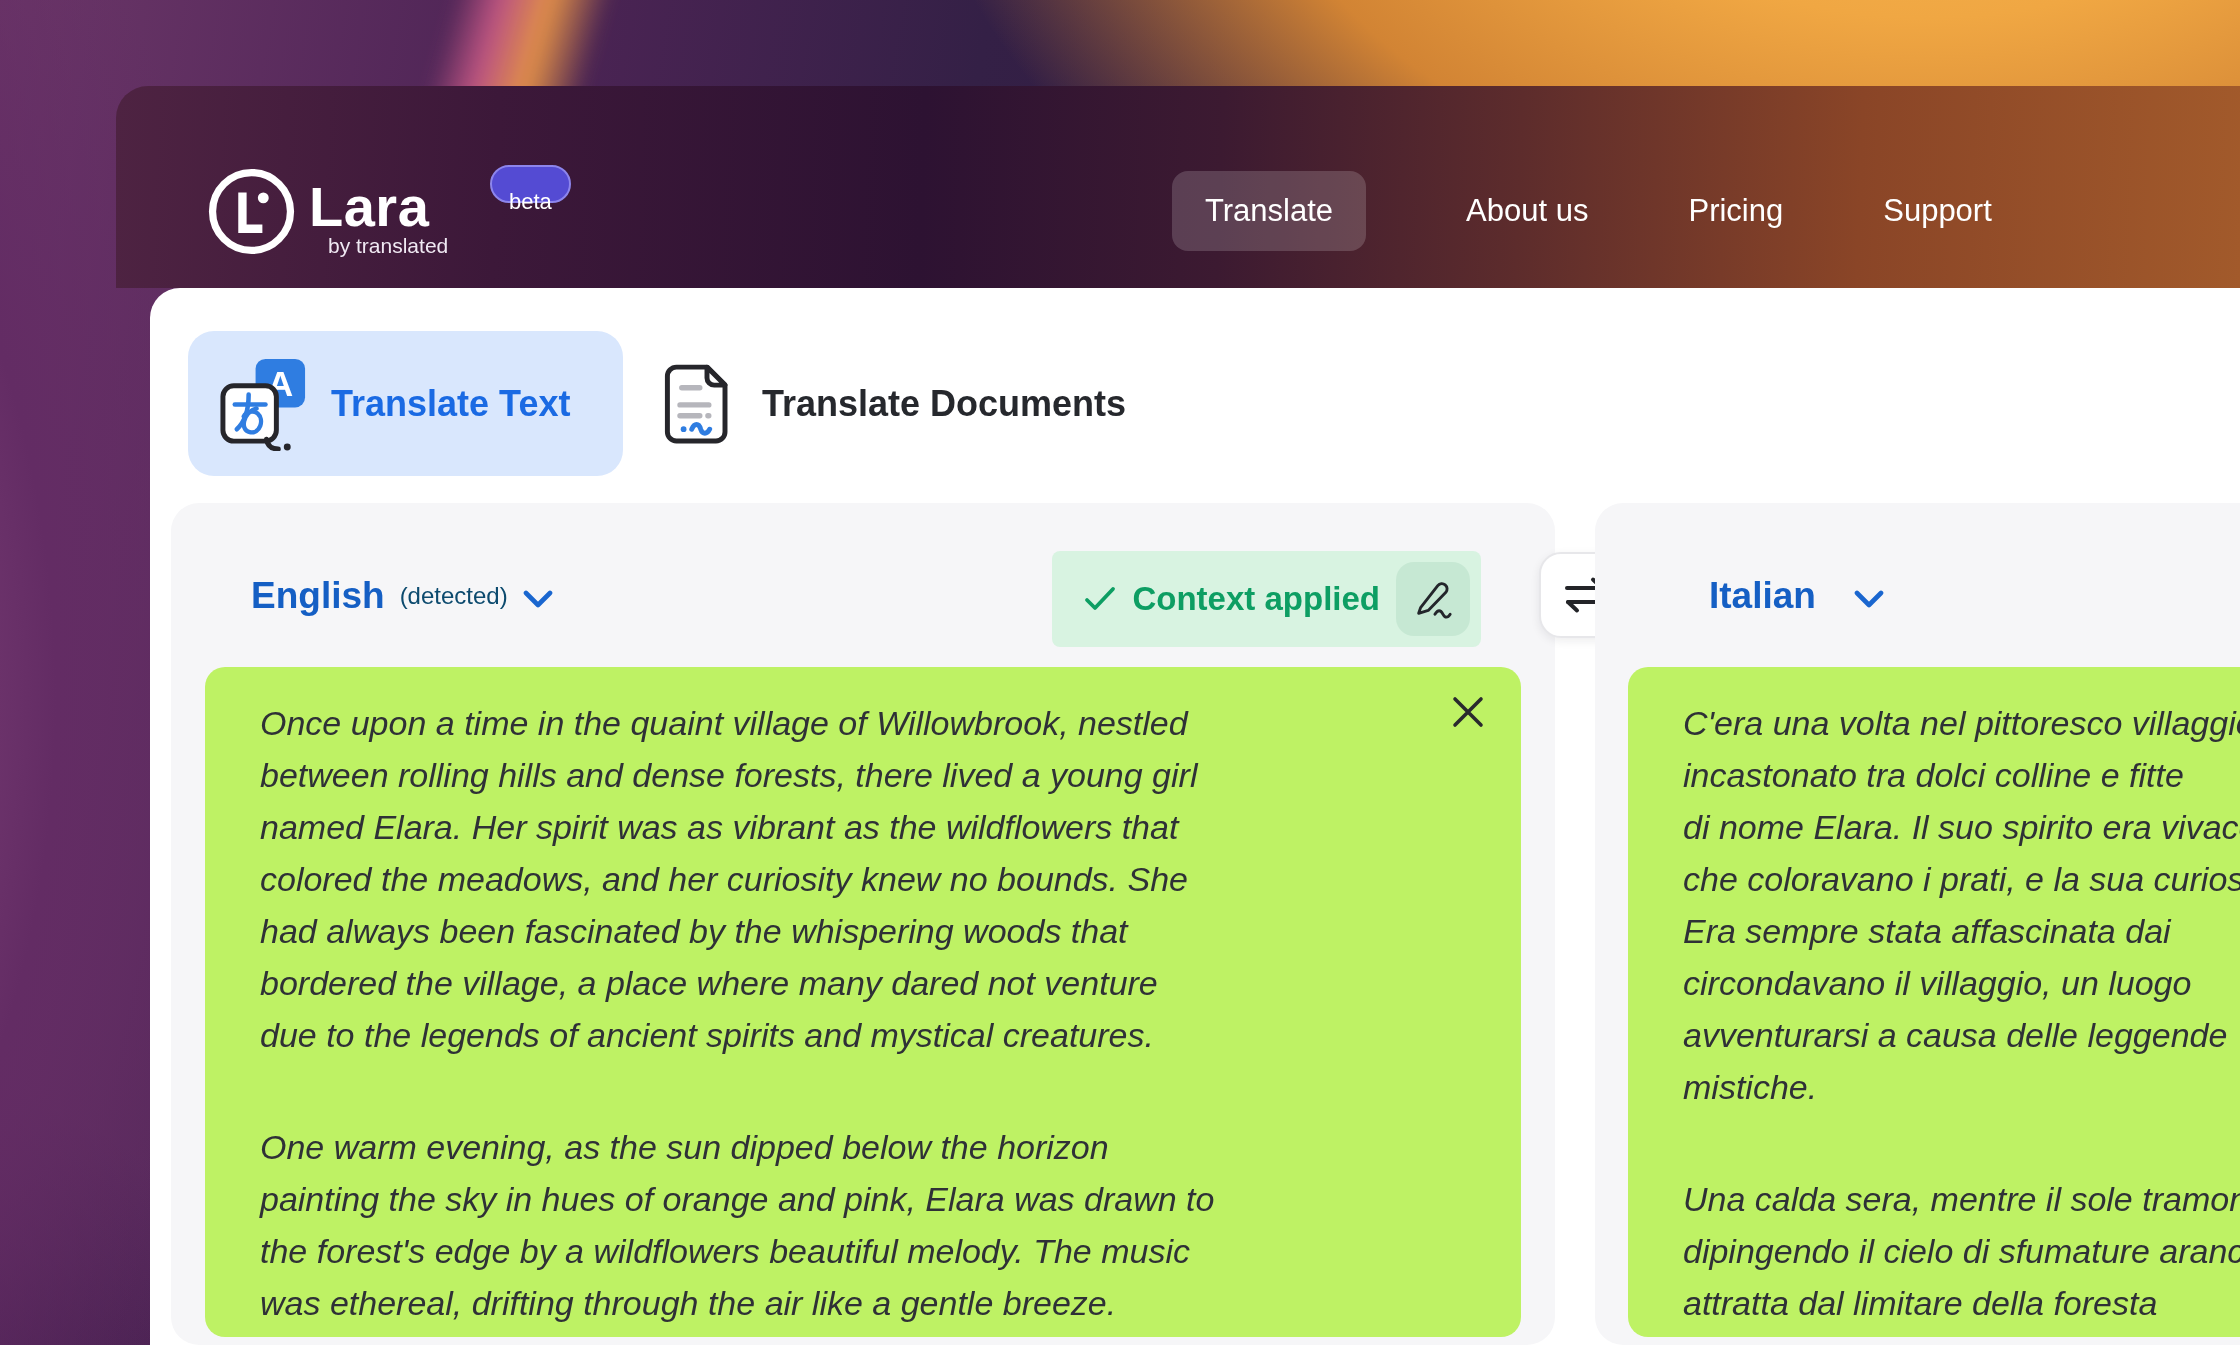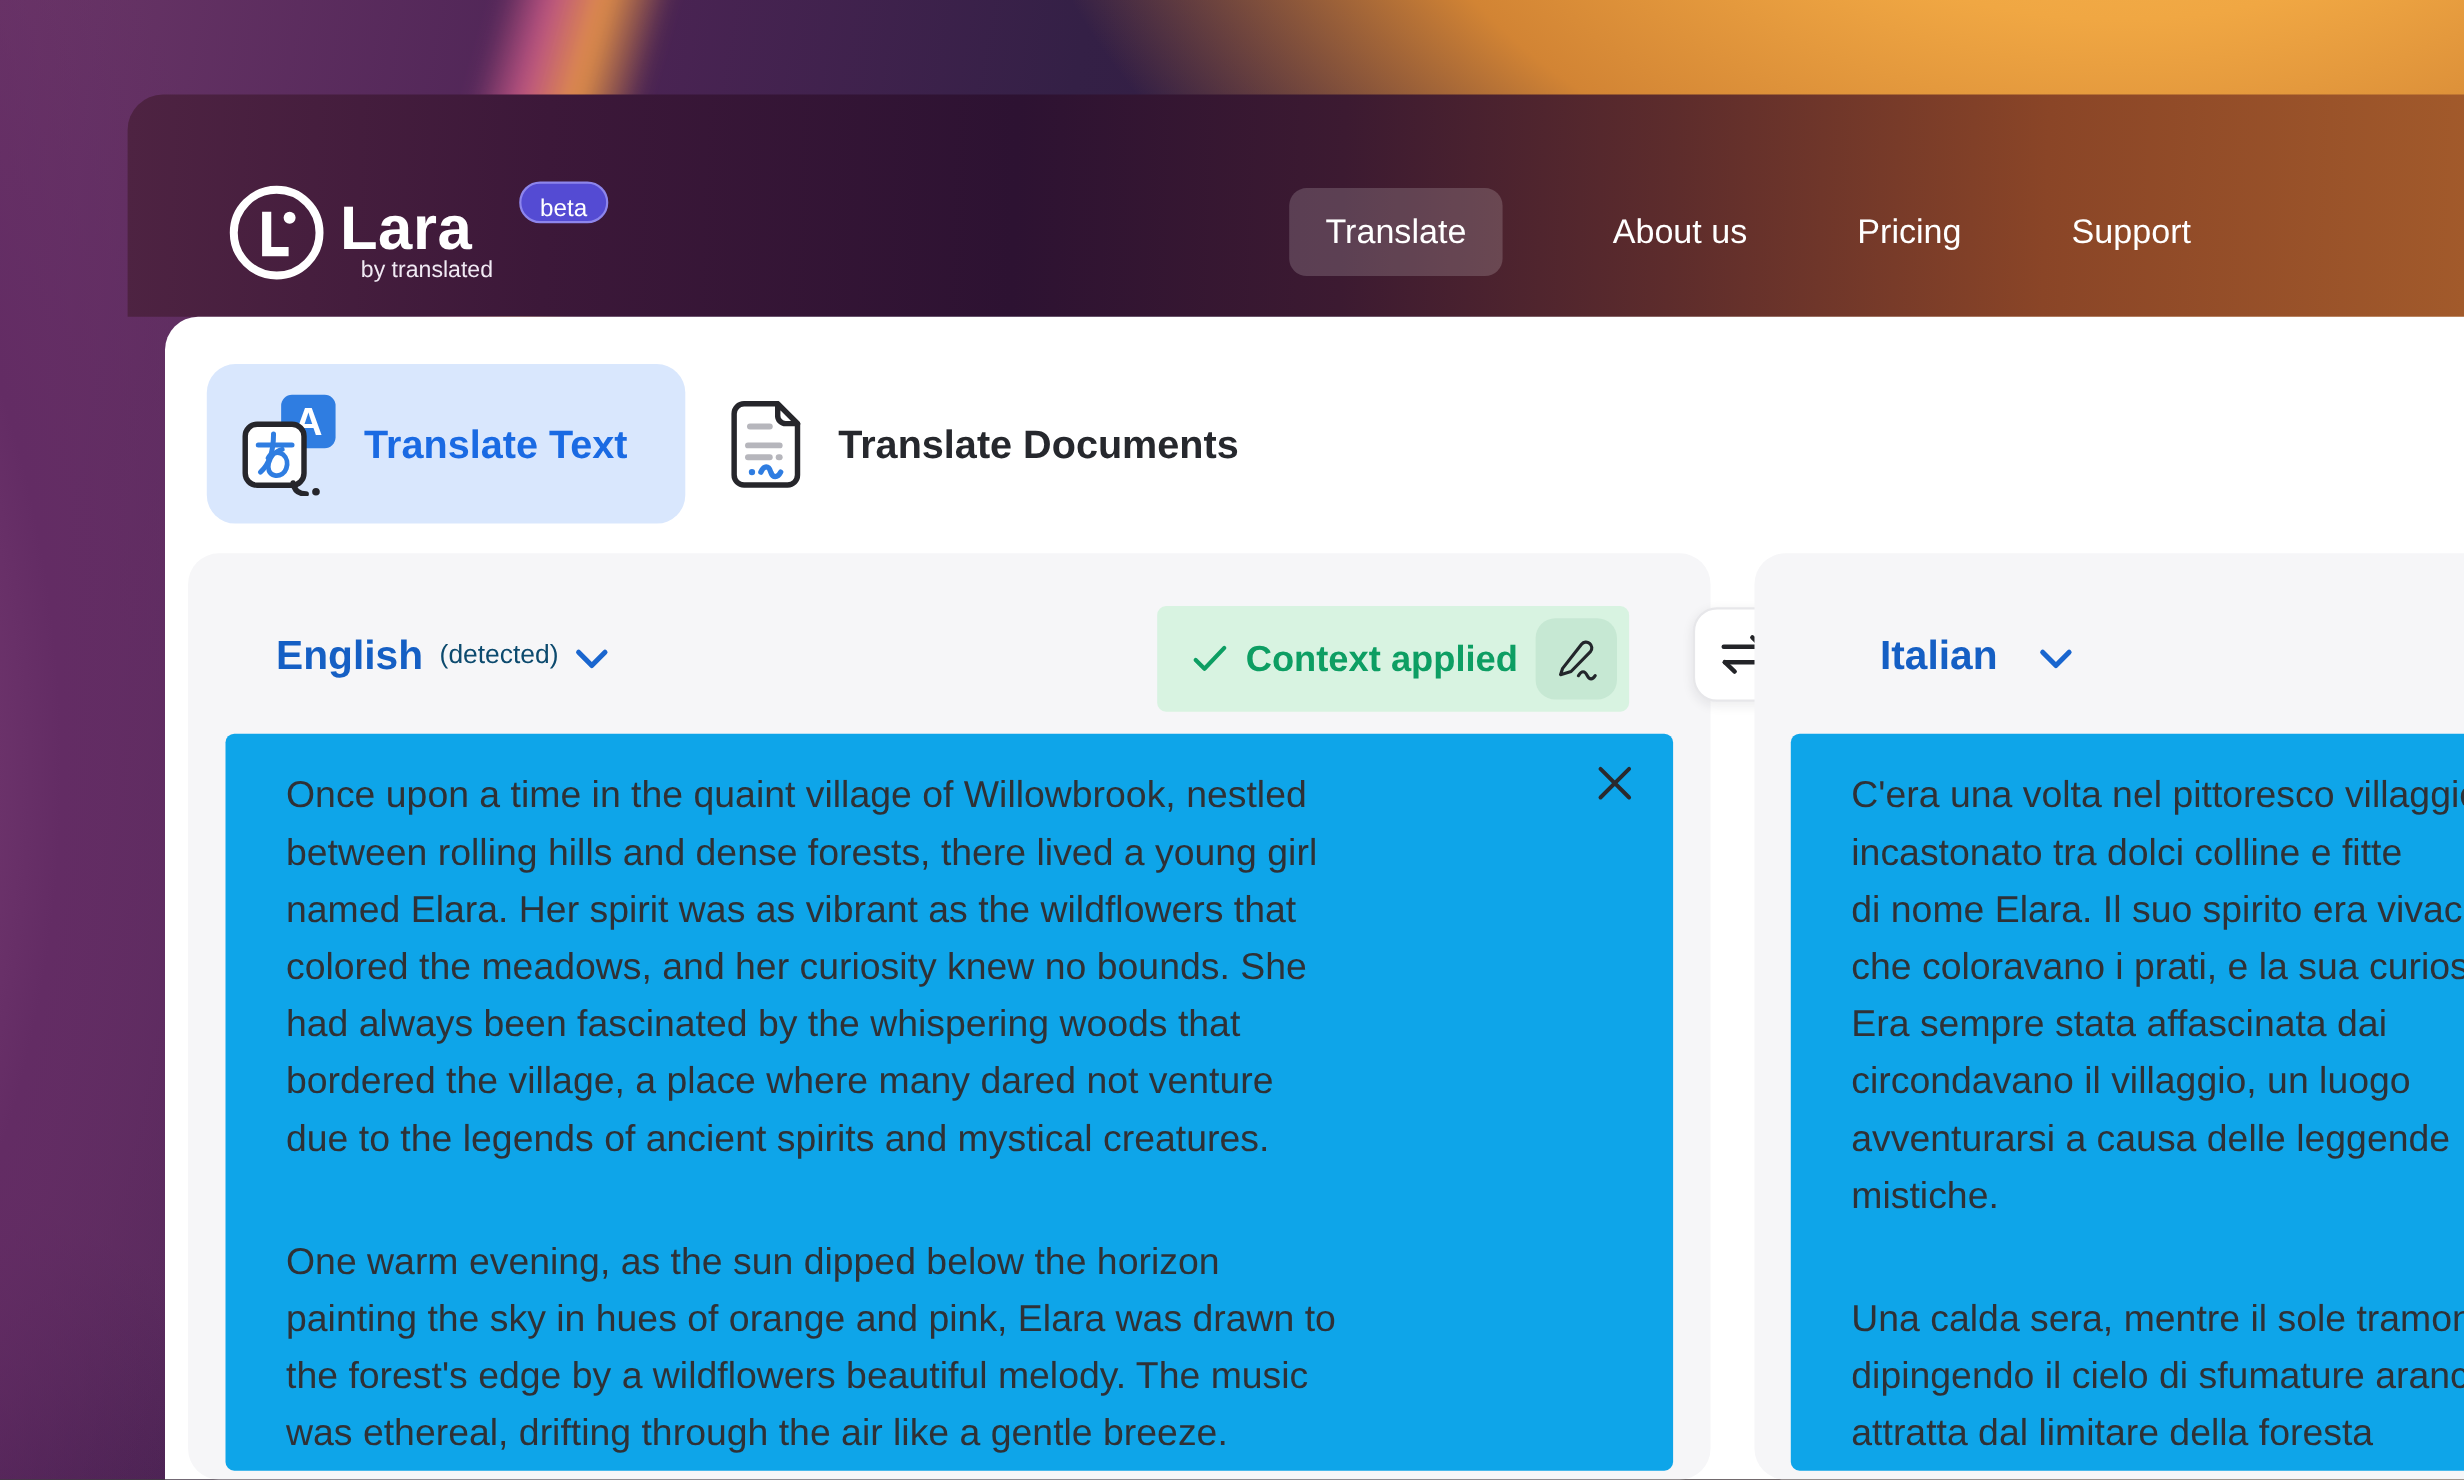--- a/index.html
+++ b/index.html
@@ -19,22 +19,22 @@
     background:linear-gradient(90deg,rgba(0,0,0,0) 0%,rgba(214,95,140,.85) 30%,rgba(240,155,70,.95) 62%,rgba(238,153,70,0) 100%);}
 
   
   .header-card{position:absolute;left:116px;top:86px;right:0;height:202px;
     border-radius:32px 0 0 0;
     background:linear-gradient(92deg,#4e2342 0%,#3c1839 18%,#2d1232 38%,#3c1a31 52%,#5d2c2c 66%,#8a4527 82%,#a25a2b 100%);}
   .logo-mark{position:absolute;left:92px;top:82px;width:87px;height:87px;}
   .logo-name{position:absolute;left:193px;top:93px;font-size:56px;line-height:1;
     font-weight:700;color:#fff;letter-spacing:.5px;}
   .logo-byline{position:absolute;left:212px;top:148px;font-size:21px;color:#f0e9f3;}
-  .beta{position:absolute;left:356px;top:79px;height:38px;line-height:36px;
-    padding:4px 17px;border-radius:999px;background:#544bd3;
+  .beta{position:absolute;left:374px;top:79px;height:38px;line-height:36px;
+    padding:17px 17px;border-radius:999px;background:#544bd3;
     border:2px solid #8d85ec;color:#fff;font-size:22px;box-sizing:border-box;}
   .nav{position:absolute;left:1056px;top:82px;height:86px;display:flex;
     align-items:center;gap:100px;}
   .nav-item{color:#fff;font-size:31px;font-weight:500;text-decoration:none;
     white-space:nowrap;cursor:pointer;}
   .nav-item.active{background:rgba(255,255,255,.17);border-radius:16px;
     padding:22px 33px;}
 
   
   .content-card{position:absolute;left:150px;top:288px;width:2090px;height:1057px;
@@ -60,23 +60,23 @@
   .lang-note{font-size:24px;color:#0c4a6e;}
   .chev{margin-top:6px;display:flex;}
 
   .ctx-badge{position:absolute;top:48px;right:74px;height:96px;border-radius:8px;
     background:#d8f3e1;display:flex;align-items:center;gap:16px;
     padding:0 11px 0 32px;box-sizing:border-box;cursor:pointer;}
   .ctx-label{font-size:33px;font-weight:600;color:#0d9e63;white-space:nowrap;}
   .ctx-edit{width:74px;height:74px;border-radius:18px;background:#c6e8d3;
     display:flex;align-items:center;justify-content:center;cursor:pointer;border:none;}
 
-  .text-area{position:absolute;top:164px;height:670px;background:#0ea5e9;
-    border-radius:8px;padding:30px 0 0 55px;box-sizing:border-box;
-    font-size:34px;color:#2f3136;}
+  .text-area{position:absolute;top:164px;height:670px;background:#bef264;
+    border-radius:20px;padding:30px 0 0 55px;box-sizing:border-box;
+    font-size:34px;color:#2f3136;font-style:italic;}
   .panel.source .text-area{left:34px;width:1316px;overflow:hidden;}
   .panel.target .text-area{left:33px;width:700px;}
   .tline{height:52px;line-height:52px;white-space:nowrap;}
   .para + .para{margin-top:60px;}
   .close{position:absolute;top:22px;right:30px;width:46px;height:46px;border:none;
     background:transparent;display:flex;align-items:center;justify-content:center;
     cursor:pointer;padding:0;}
 
   .swap{position:absolute;left:1389px;top:264px;width:91px;height:86px;
     background:#fff;border:2px solid #e7e7ea;border-radius:22px;cursor:pointer;

